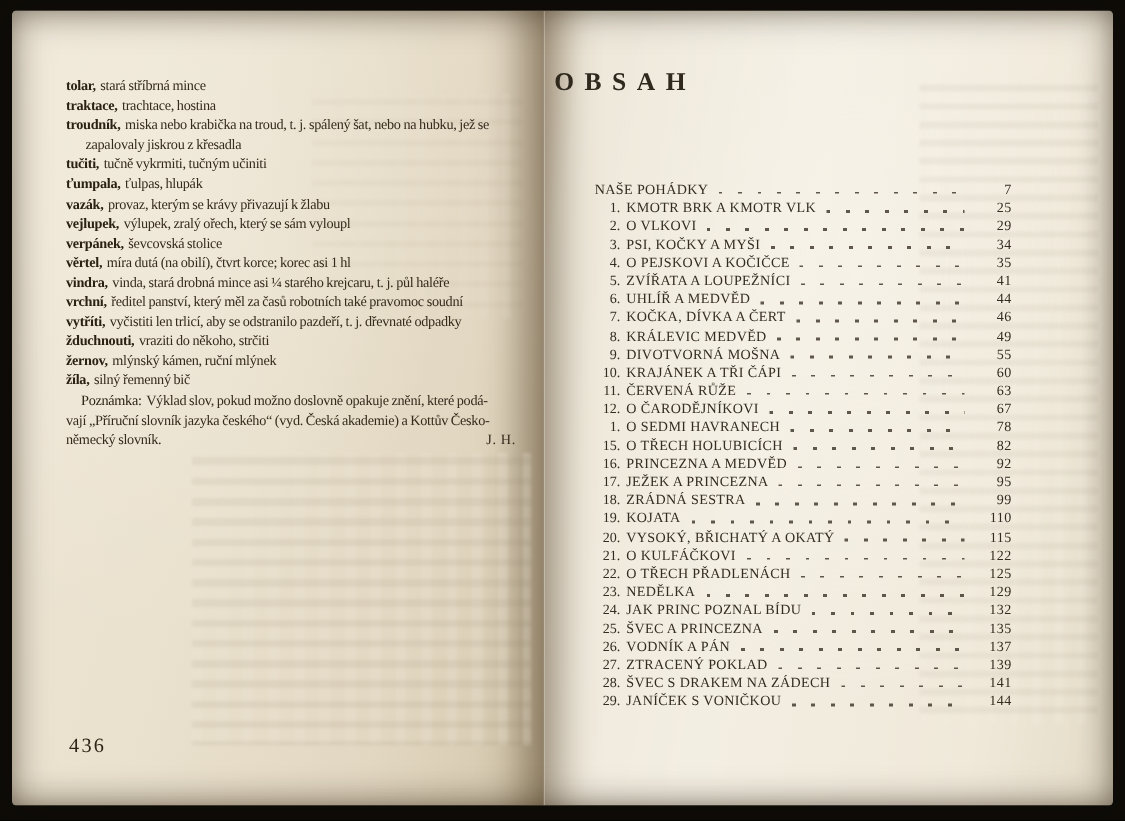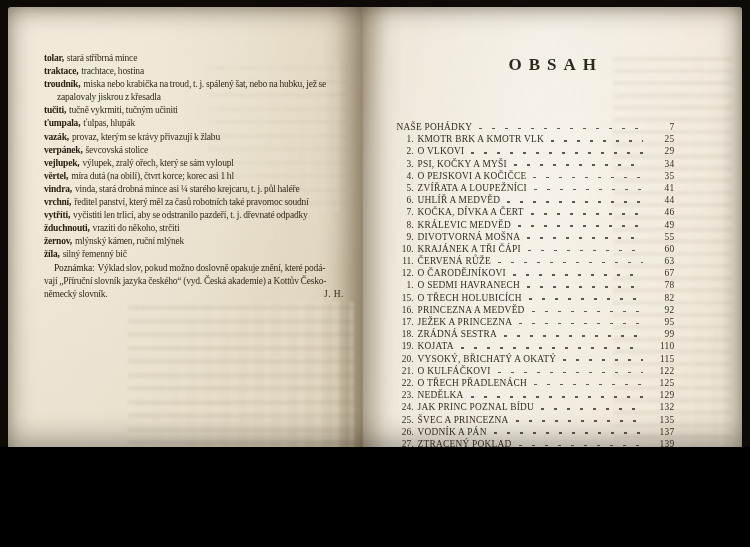--- a/index.html
+++ b/index.html
@@ -1,17 +1,17 @@
 <!DOCTYPE html>
 <html><head>
 <meta charset="utf-8">
 <style>
   html,body{margin:0;padding:0;background:#000;}
   .photo{
-    position:relative;width:750px;height:447px;background:#0d0b08;
+    position:relative;width:750px;height:547px;background:#0d0b08;
     font-family:"Liberation Serif","DejaVu Serif",serif;overflow:hidden;
   }
   .spread{
     position:absolute;left:8px;top:7px;width:734px;height:530px;
     display:flex;border-radius:3px;overflow:hidden;
   }
   .page{position:relative;height:100%;}
   .page-left{
     width:354px;
     background:
@@ -54,21 +54,21 @@
   .nline .head:empty{margin-right:0;}
   .sig{position:absolute;right:2px;top:0;letter-spacing:.5px;}
   .sig:empty{display:none;}
   .lp-pagenum{
     position:absolute;left:38px;top:482px;font-size:13.5px;font-weight:normal;
     letter-spacing:1.5px;color:#2e2316;z-index:2;
   }
 
   
   .rp-title{
-    margin:48px 0 0;text-align:center;font-size:17px;font-weight:bold;
+    margin:38px 0 0;font-size:17px;font-weight:bold;
     letter-spacing:7px;text-indent:7px;color:#2f281d;z-index:2;position:relative;
   }
   .toc{
     position:absolute;left:34px;top:114px;width:278px;
     font-size:9.4px;color:#342c20;z-index:2;
   }
   .trow{display:flex;align-items:center;height:12.2px;line-height:12.2px;}
   .tnum{flex:0 0 17px;text-align:right;margin-right:4px;letter-spacing:0;}
   .trow.nonum .tnum{flex:0 0 0;margin-right:0;overflow:hidden;}
   .ttl{white-space:nowrap;letter-spacing:.25px;}
@@ -119,23 +119,23 @@
             <div class="gline"><b class="head">troudník,</b><span>miska nebo krabička na troud, t. j. spálený šat, nebo na hubku, jež se</span></div>
 
             <div class="gline cont"><b class="head"></b><span>zapalovaly jiskrou z křesadla</span></div>
 
             <div class="gline"><b class="head">tučiti,</b><span>tučně vykrmiti, tučným učiniti</span></div>
 
             <div class="gline"><b class="head">ťumpala,</b><span>ťulpas, hlupák</span></div>
 
             <div class="gline"><b class="head">vazák,</b><span>provaz, kterým se krávy přivazují k žlabu</span></div>
 
+            <div class="gline"><b class="head">vejlupek,</b><span>výlupek, zralý ořech, který se sám vyloupl</span></div>
+
             <div class="gline"><b class="head">verpánek,</b><span>ševcovská stolice</span></div>
-
-            <div class="gline"><b class="head">vejlupek,</b><span>výlupek, zralý ořech, který se sám vyloupl</span></div>
 
             <div class="gline"><b class="head">věrtel,</b><span>míra dutá (na obilí), čtvrt korce; korec asi 1 hl</span></div>
 
             <div class="gline"><b class="head">vindra,</b><span>vinda, stará drobná mince asi ¼ starého krejcaru, t. j. půl haléře</span></div>
 
             <div class="gline"><b class="head">vrchní,</b><span>ředitel panství, který měl za časů robotních také pravomoc soudní</span></div>
 
             <div class="gline"><b class="head">vytříti,</b><span>vyčistiti len trlicí, aby se odstranilo pazdeří, t. j. dřevnaté odpadky</span></div>
 
             <div class="gline"><b class="head">žduchnouti,</b><span>vraziti do někoho, strčiti</span></div>

